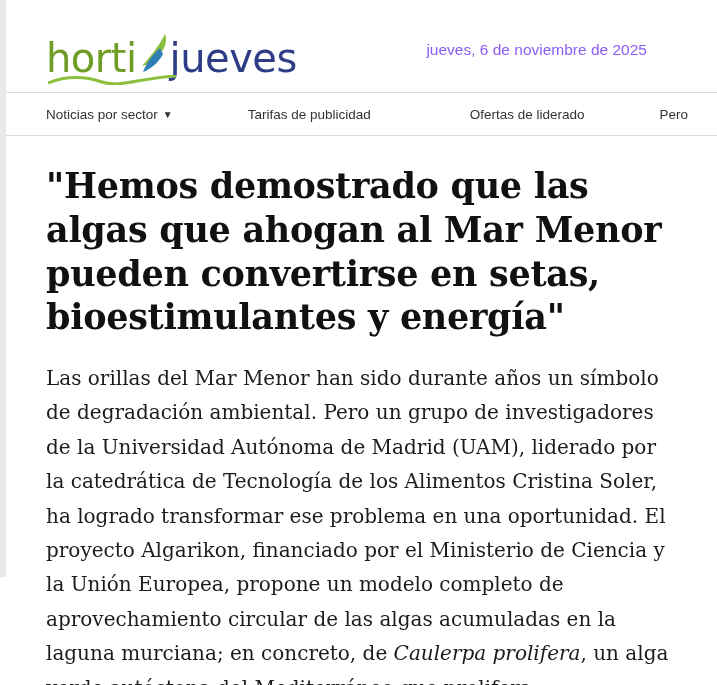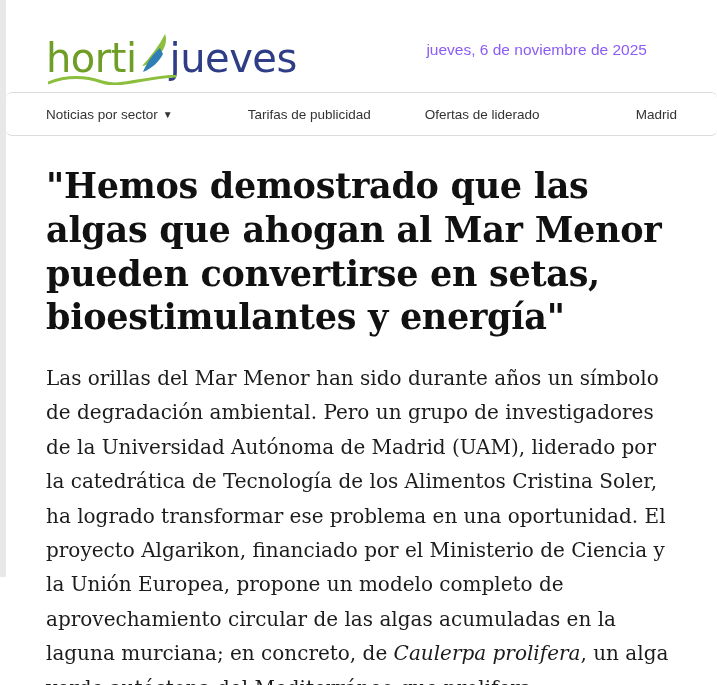--- a/index.html
+++ b/index.html
@@ -68,38 +68,37 @@
   }
   
   .nav {
     border-top: 1px solid #dcdcdc;
     border-bottom: 1px solid #dcdcdc;
     height: 44px;
     display: flex;
     align-items: center;
     padding: 0 40px;
     box-sizing: border-box;
-    border-radius: 6px;
   }
   .nav-inner {
     display: flex;
     align-items: center;
     width: 100%;
     font-size: 13.5px;
     color: #333;
   }
   .nav-item {
     white-space: nowrap;
     cursor: pointer;
     display: flex;
     align-items: center;
     gap: 5px;
   }
   .nav-item:nth-child(1) { margin-right: 75px; }
-  .nav-item:nth-child(2) { margin-right: 54px; text-align: right; }
+  .nav-item:nth-child(2) { margin-right: 99px; text-align: right; }
   .nav-item:nth-child(3) { margin-right: 75px; }
   .nav-item:last-child { margin-left: auto; }
   .caret {
     font-size: 10px;
     line-height: 1;
     position: relative;
     top: 1px;
   }
   
   .article {
@@ -155,21 +154,21 @@
         <span>Noticias por sector</span>
         <span class="caret">▼</span>
       </div>
       <div class="nav-item">
         <span>Tarifas de publicidad</span>
       </div>
       <div class="nav-item">
         <span>Ofertas de liderado</span>
       </div>
       <div class="nav-item">
-        <span>Madrid</span>
+        <span>Pero</span>
       </div>
     </div>
   </div>
 
   <div class="article">
     <h1 class="headline">"Hemos demostrado que las algas que ahogan al Mar Menor pueden convertirse en setas, bioestimulantes y energía"</h1>
     <p class="body-text"><span>Las orillas del Mar Menor han sido durante años un símbolo de degradación ambiental. Pero un grupo de investigadores de la Universidad Autónoma de Madrid (UAM), liderado por la catedrática de Tecnología de los Alimentos Cristina Soler, ha logrado transformar ese problema en una oportunidad. El proyecto Algarikon, financiado por el Ministerio de Ciencia y la Unión Europea, propone un modelo completo de aprovechamiento circular de las algas acumuladas en la laguna murciana; en concreto, de </span><em>Caulerpa prolifera</em><span>, un alga verde autóctona del Mediterráneo que prolifera descontroladamente en aguas someras con exceso de nutrientes.</span></p>
   </div>
 
 </div>

